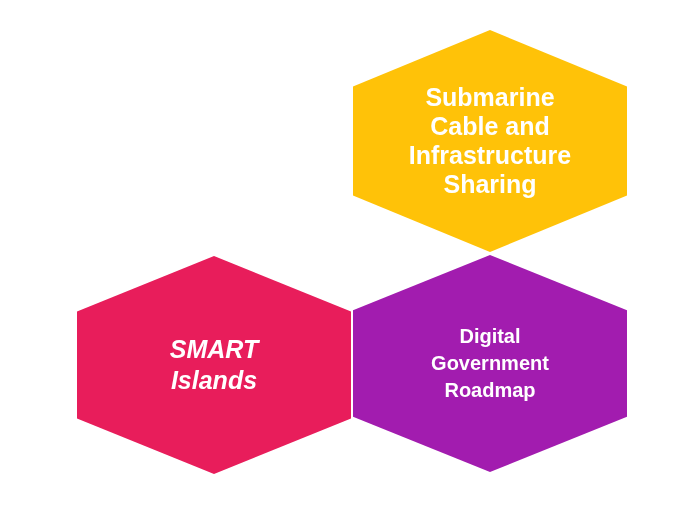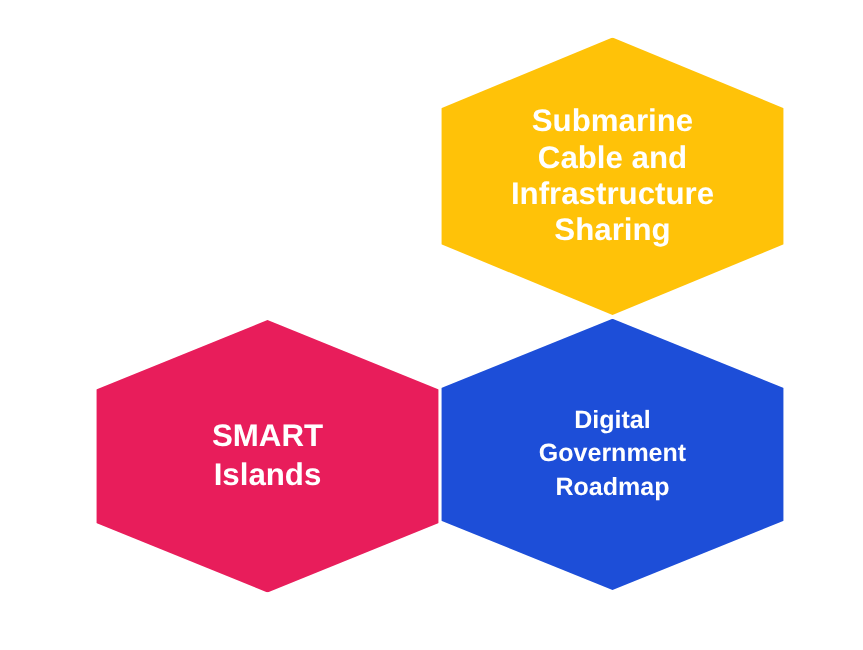--- a/index.html
+++ b/index.html
@@ -70,24 +70,24 @@
 <div class="canvas">
 
 
   <div class="hex hex-submarine" style="background-color: rgb(255, 194, 8);">
     <div class="hex-label">Submarine
 Cable and
 Infrastructure
 Sharing</div>
   </div>
 
-  <div class="hex hex-smart" style="background-color: rgb(232, 29, 91);">
+  <div class="hex hex-smart" style="background-color: rgb(232, 29, 91); font-style: italic;">
     <div class="hex-label">SMART
 Islands</div>
   </div>
 
-  <div class="hex hex-digital" style="background-color: #1d4ed8;">
+  <div class="hex hex-digital" style="background-color: #a21caf;">
     <div class="hex-label">Digital
 Government
 Roadmap</div>
   </div>
 
 </div>
 
 </body></html>

